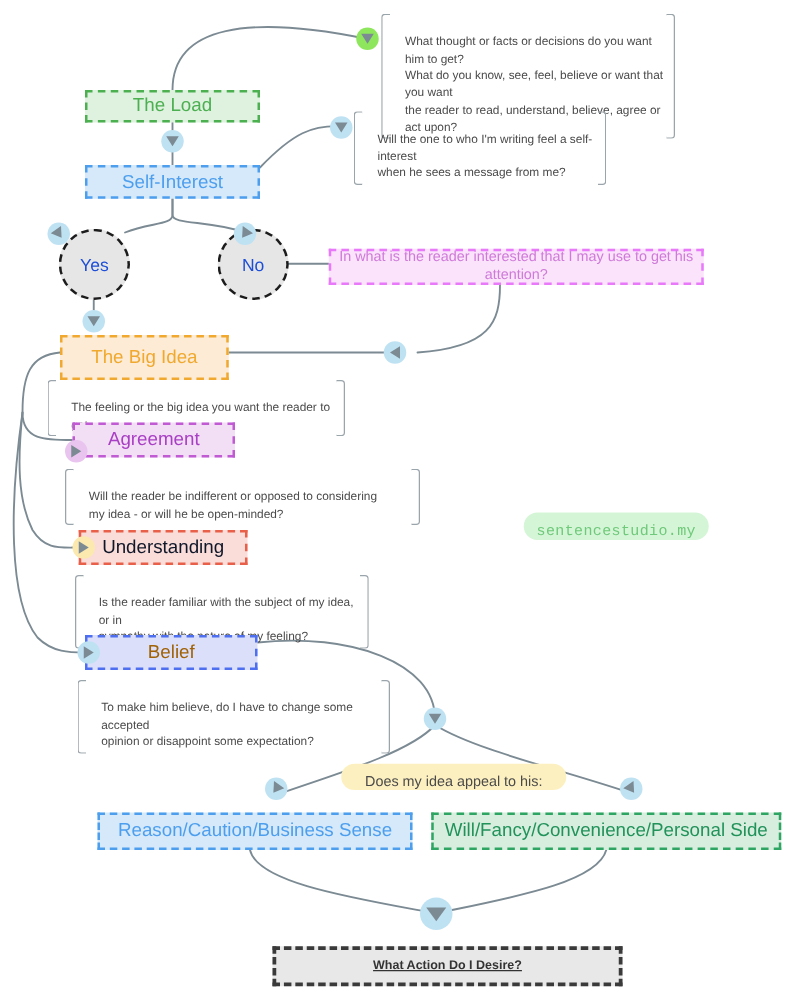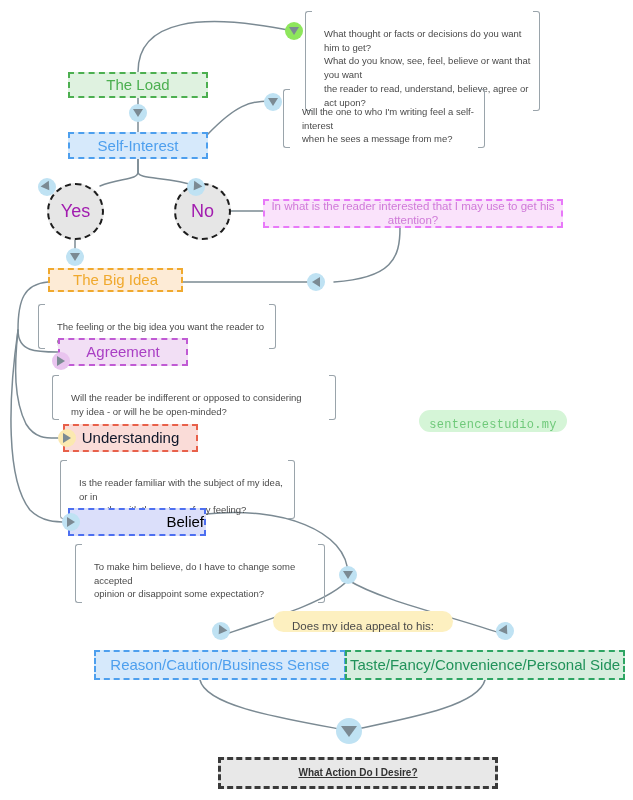--- a/index.html
+++ b/index.html
@@ -45,38 +45,38 @@
   .n-load {
     left: 68px; top: 72px; width: 140px; height: 26px;
     background: #dff2e0; border-color: #4caf50; color: #4caf50;
   }
   .n-self {
     left: 68px; top: 132px; width: 140px; height: 27px;
     background: #d6e9fb; border-color: #4d9fee; color: #4d9fee;
     font-weight: 500;
   }
   .n-bigidea {
-    left: 48px; top: 268px; width: 135px; height: 24px;
+    left: 48px; top: 268px; width: 135px; height: 36px;
     background: #fdebd6; border-color: #f0a92e; color: #f0a92e;
   }
   .n-agreement {
     left: 58px; top: 338px; width: 130px; height: 28px;
     background: #f2dff5; border-color: #c05bd4; color: #a93fc4;
   }
   .n-understanding {
     left: 63px; top: 424px; width: 135px; height: 28px;
     background: #fadcd8; border-color: #e8604a; color: #0f172a;
   }
   .n-belief {
     left: 68px; top: 508px; width: 138px; height: 28px;
-    background: #dbdffa; border-color: #4d6ff0; color: #000000; justify-content: flex-end;
+    background: #dbdffa; border-color: #4d6ff0; color: #a16207;
   }
   .n-reason {
     left: 78px; top: 650px; width: 252px; height: 30px;
-    background: #d6e9fb; border-color: #4d9fee; color: #4d9fee; margin-left: 16px;
+    background: #d6e9fb; border-color: #4d9fee; color: #4d9fee;
   }
   .n-taste {
     left: 345px; top: 650px; width: 280px; height: 30px;
     background: #d7eede; border-color: #2fa563; color: #21925a;
   }
   .n-action {
     left: 218px; top: 757px; width: 280px; height: 32px;
     background: #e8e8e8; border-color: #3a3a3a; color: #333333;
     font-weight: 600; font-size: 10px; border-width: 3px; text-decoration: underline;
   }
@@ -89,22 +89,22 @@
   
   .circ {
     position: absolute;
     box-sizing: border-box;
     border-radius: 50%;
     border: 2px dashed #1c1c1c;
     background: #e6e6e6;
     display: flex;
     align-items: center;
     justify-content: center;
-    color: #a21caf;
-    font-size: 18px;
+    color: #1d4ed8;
+    font-size: 14px;
     z-index: 4;
   }
   .c-yes { left: 47px; top: 183px; width: 57px; height: 57px; }
   .c-no  { left: 174px; top: 183px; width: 57px; height: 57px; }
 
   
   .note {
     position: absolute;
     box-sizing: border-box;
     color: #4a4a4a;
@@ -123,21 +123,21 @@
     border: 1.3px solid #9aa4ab;
   }
   .note::before { left: 0; border-right: none; border-radius: 3px 0 0 3px; }
   .note::after  { right: 0; border-left: none; border-radius: 0 3px 3px 0; }
 
   .note-load  { left: 305px; top: 10px;  width: 235px; }
   .note-self  { left: 283px; top: 88px;  width: 202px; }
   .note-big   { left: 38px;  top: 303px; width: 238px; }
   .note-agree { left: 52px;  top: 374px; width: 284px; }
   .note-under { left: 60px;  top: 459px; width: 235px; }
-  .note-belief{ left: 62px;  top: 543px; width: 250px; margin-left: 13px; }
+  .note-belief{ left: 62px;  top: 543px; width: 250px; }
 
   
   .pill {
     position: absolute;
     box-sizing: border-box;
     border-radius: 11px;
     display: flex;
     align-items: flex-end;
     justify-content: center;
     font-size: 11.5px;
@@ -296,21 +296,21 @@
 
   <div class="node node-lg n-belief">
     <span>Belief</span>
   </div>
 
   <div class="node node-lg n-reason">
     <span>Reason/Caution/Business Sense</span>
   </div>
 
   <div class="node node-lg n-taste">
-    <span>Taste/Fancy/Convenience/Personal Side</span>
+    <span>Will/Fancy/Convenience/Personal Side</span>
   </div>
 
   <div class="node n-action">
     <span>What Action Do I Desire?</span>
   </div>
 
   <div class="pill p-appeal">
     <span>Does my idea appeal to his:</span>
   </div>
   <div class="pill p-brand">

